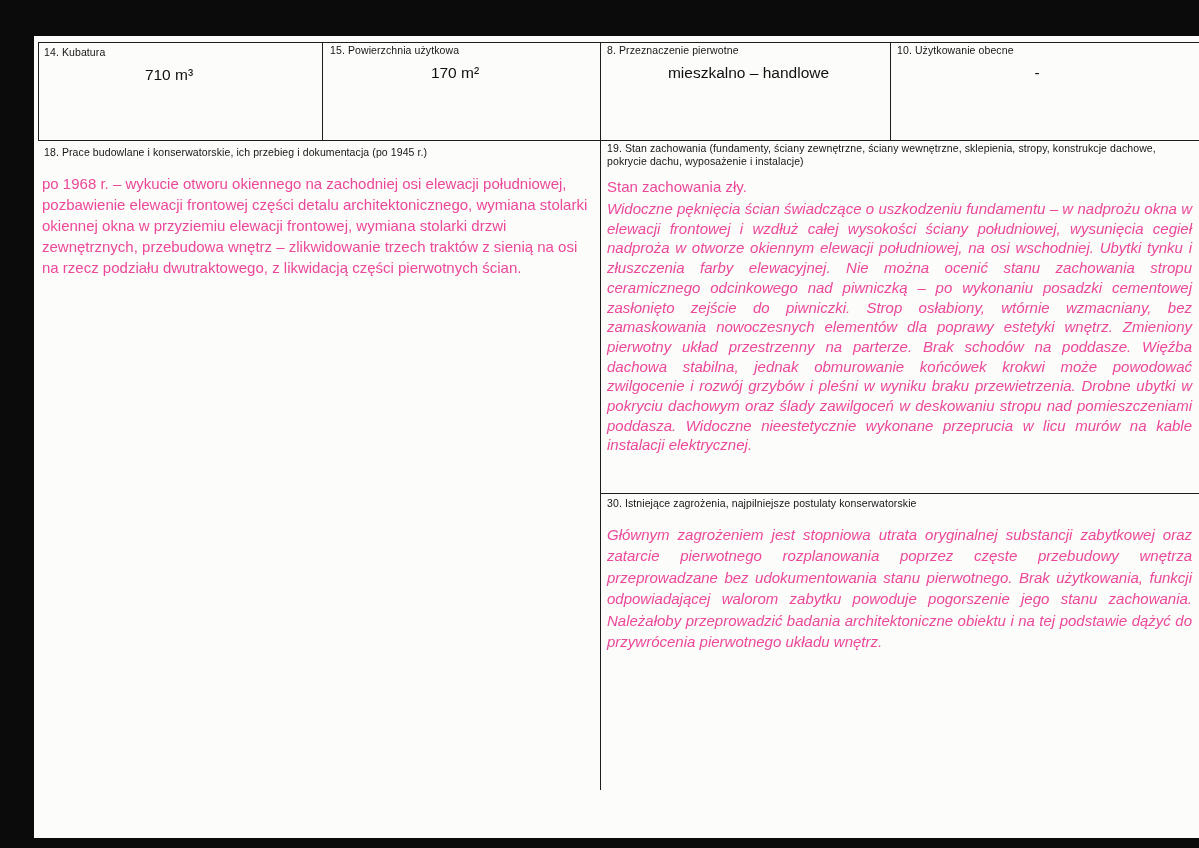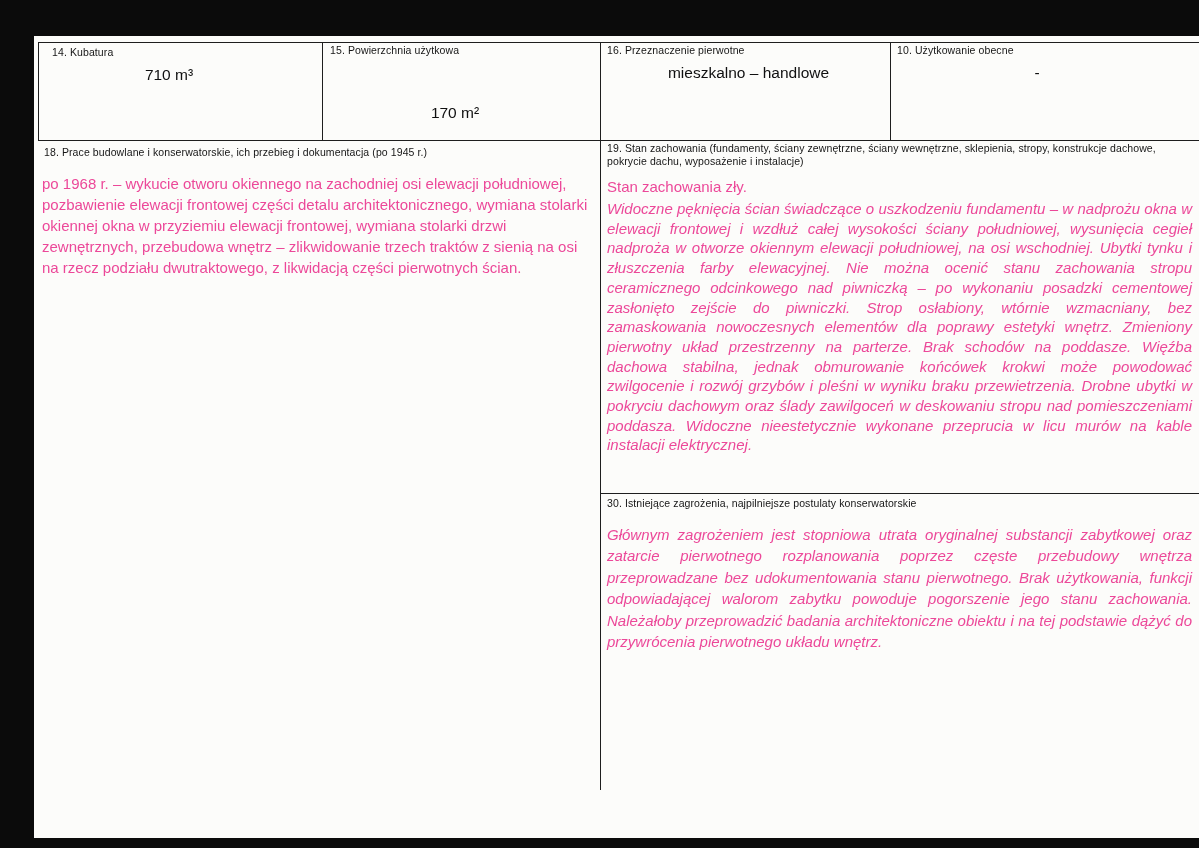--- a/index.html
+++ b/index.html
@@ -46,27 +46,27 @@
 <div class="page"></div>
 
 <div class="line" style="left:38px; top:42px; width:1161px; height:1px;"></div>
 <div class="line" style="left:38px; top:140px; width:1161px; height:1px;"></div>
 <div class="line" style="left:38px; top:42px; width:1px; height:98px;"></div>
 <div class="line" style="left:322px; top:42px; width:1px; height:98px;"></div>
 <div class="line" style="left:600px; top:42px; width:1px; height:748px;"></div>
 <div class="line" style="left:890px; top:42px; width:1px; height:98px;"></div>
 <div class="line" style="left:600px; top:493px; width:599px; height:1px;"></div>
 
-<div class="field-label" style="left:52px; top:46px;text-align:center;">14. Kubatura</div>
+<div class="field-label" style="left:44px; top:46px;text-align:center;">14. Kubatura</div>
 <div class="field-value" style="left:44px; top:66px; width:250px;">710 m³</div>
 
 <div class="field-label" style="left:330px; top:44px;">15. Powierzchnia użytkowa</div>
-<div class="field-value" style="left:330px; top:64px; width:250px;margin-top:40px;">170 m²</div>
+<div class="field-value" style="left:330px; top:64px; width:250px;">170 m²</div>
 
-<div class="field-label" style="left:607px; top:44px;">16. Przeznaczenie pierwotne</div>
+<div class="field-label" style="left:607px; top:44px;">8. Przeznaczenie pierwotne</div>
 <div class="field-value" style="left:607px; top:64px; width:283px;">mieszkalno – handlowe</div>
 
 <div class="field-label" style="left:897px; top:44px;">10. Użytkowanie obecne</div>
 <div class="field-value" style="left:897px; top:64px; width:280px;">-</div>
 
 <div class="field-label" style="left:44px; top:146px;">18. Prace budowlane i konserwatorskie, ich przebieg i dokumentacja (po 1945 r.)</div>
 <div class="body-text left-align" style="left:42px; top:173px; width:548px;">po 1968 r. – wykucie otworu okiennego na zachodniej osi elewacji południowej, pozbawienie elewacji frontowej części detalu architektonicznego, wymiana stolarki okiennej okna w przyziemiu elewacji frontowej, wymiana stolarki drzwi zewnętrznych, przebudowa wnętrz – zlikwidowanie trzech traktów z sienią na osi na rzecz podziału dwutraktowego, z likwidacją części pierwotnych ścian.</div>
 
 <div class="field-label wrap" style="left:607px; top:142px; width:585px;">19. Stan zachowania (fundamenty, ściany zewnętrzne, ściany wewnętrzne, sklepienia, stropy, konstrukcje dachowe, pokrycie dachu, wyposażenie i instalacje)</div>
 <div class="body-text" style="left:607px; top:178px; width:585px;">Stan zachowania zły.</div>

